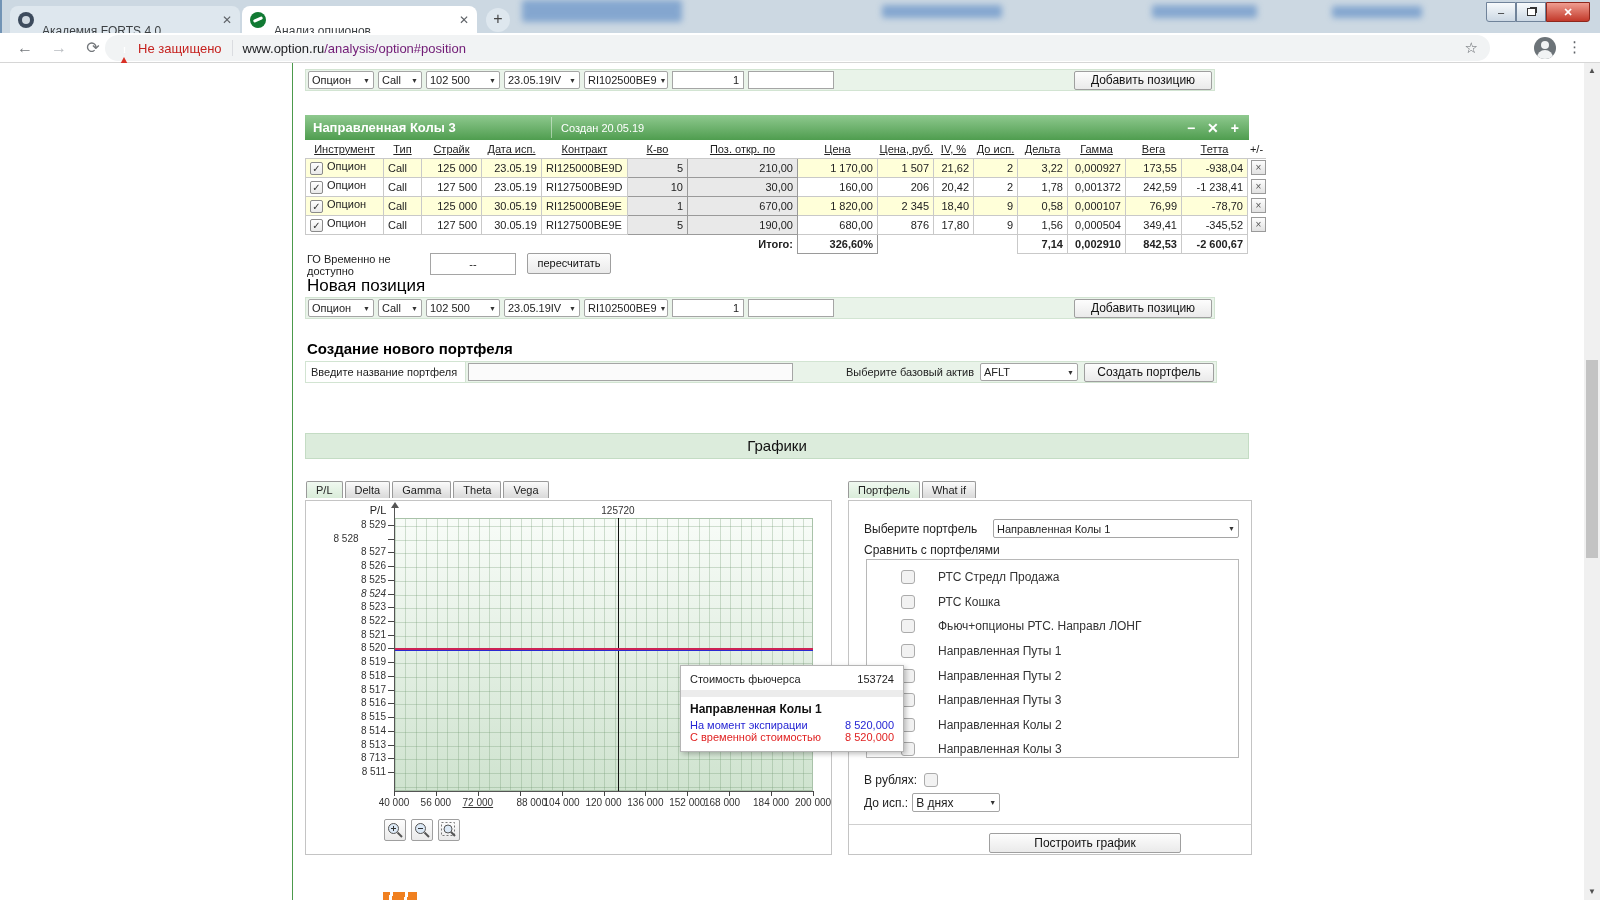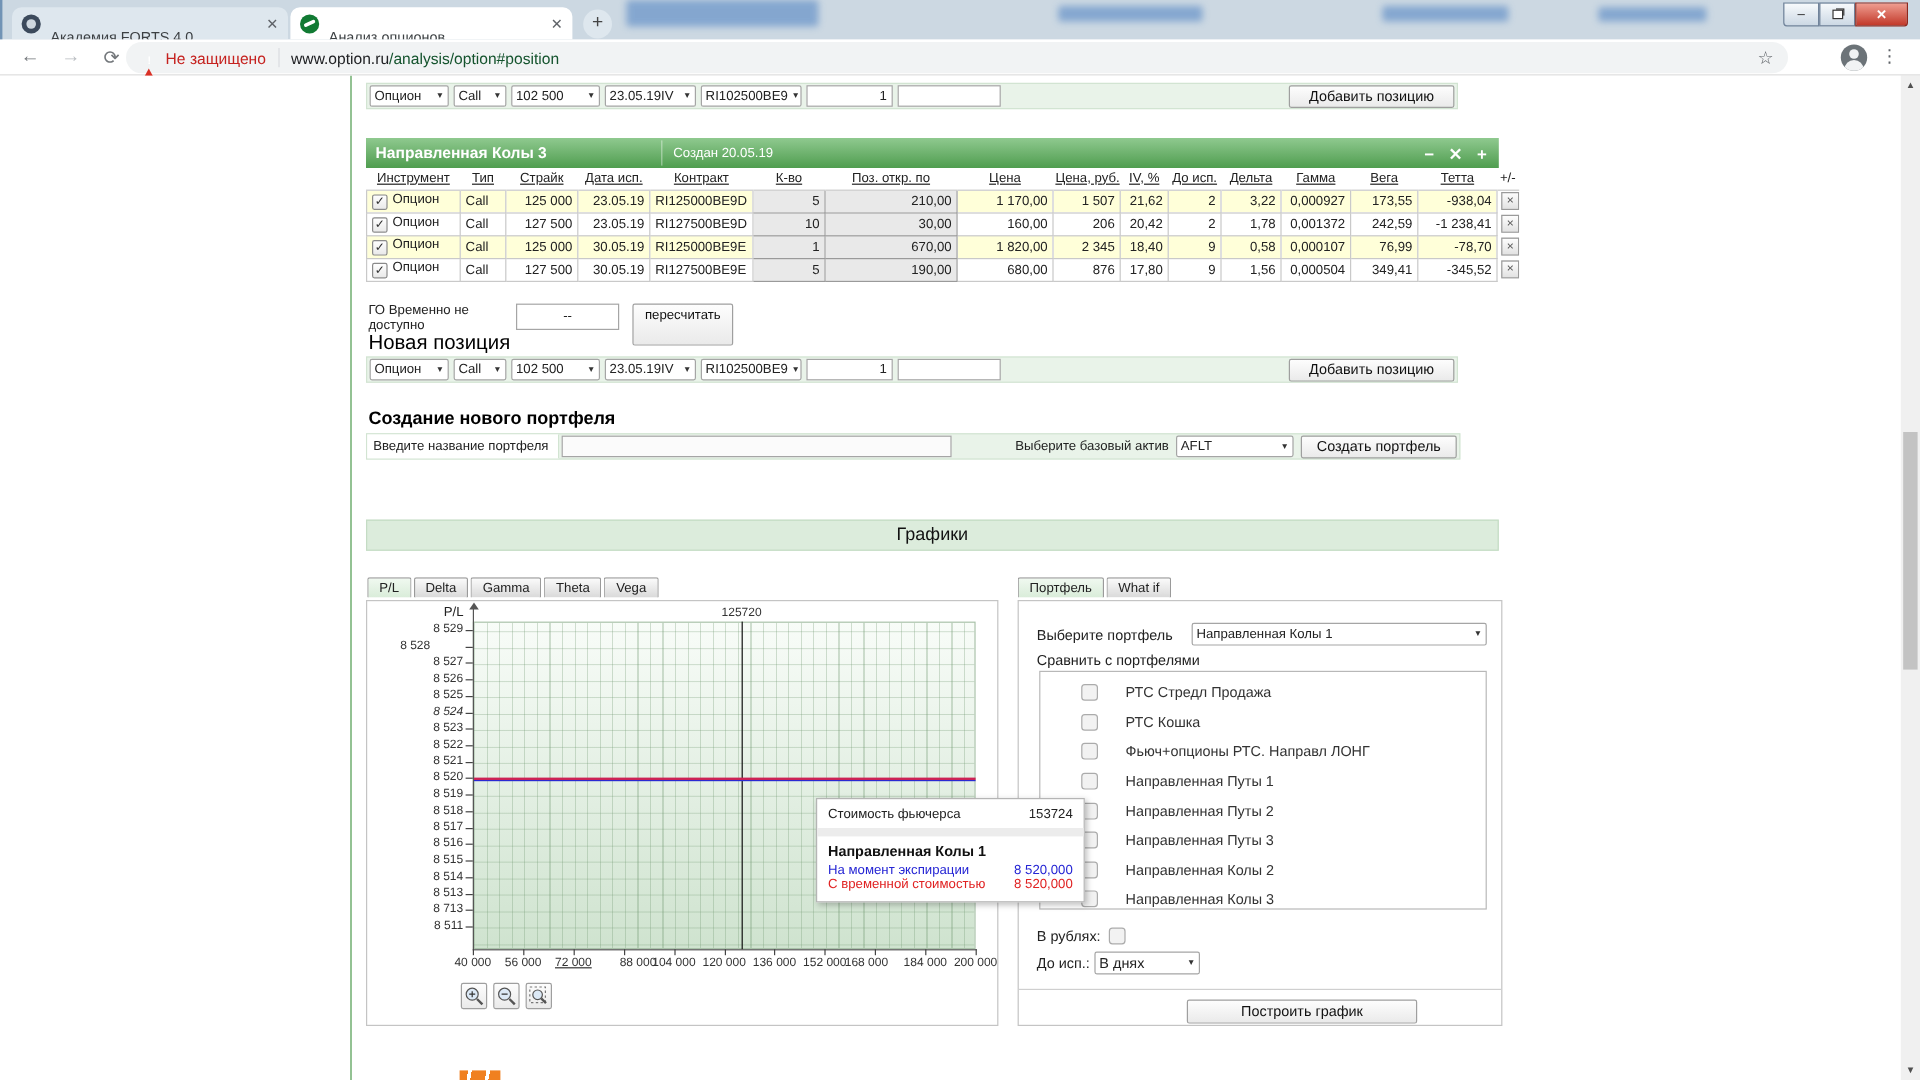--- a/index.html
+++ b/index.html
@@ -29,21 +29,21 @@
 
   .toolbar { position:relative; height:30px; background:#fff; border-bottom:1px solid #d6d6d6; display:flex; align-items:center; }
   .navicon { font-size:16px; color:#73777b; margin-left:16px; width:18px; text-align:center; }
   .omnibox { position:absolute; left:105px; top:2px; width:1385px; height:26px; background:#f1f3f4; border-radius:13px; display:flex; align-items:center; padding:0 12px; font-size:13px; }
   .warn { position:relative; width:15px; height:13px; margin-right:6px; flex:none; }
   .warn .tri { width:0; height:0; border-left:7px solid transparent; border-right:7px solid transparent; border-bottom:13px solid #d93025; }
   .warn .ex { position:absolute; left:0; top:3px; width:15px; text-align:center; color:#fff; font-size:9px; font-weight:bold; }
   .sec-label { color:#c5221f; margin-right:10px; }
   .omni-div { width:1px; height:16px; background:#dadce0; margin-right:10px; }
   .url-host { color:#202124; }
-  .url-path { color:#14532d; }
+  .url-path { color:#701a75; }
   .star { margin-left:auto; color:#5f6368; font-size:15px; }
   .avatar { position:absolute; right:44px; top:4px; width:22px; height:22px; border-radius:50%; background:#6c7378; overflow:hidden; }
   .avatar .head { position:absolute; left:7px; top:4px; width:8px; height:8px; border-radius:50%; background:#f1f3f4; }
   .avatar .bod { position:absolute; left:3px; top:13px; width:16px; height:10px; border-radius:8px 8px 0 0; background:#f1f3f4; }
   .dots { position:absolute; right:18px; top:5px; font-size:15px; color:#5f6368; letter-spacing:0; }
 
   
   .viewport { position:absolute; top:63px; left:0; width:1584px; height:837px; background:#fff; overflow:hidden; }
   .scrollbar { position:absolute; top:63px; right:0; width:16px; height:837px; background:#f0f0f0; }
   .sb-arrow { position:absolute; left:0; width:16px; height:16px; text-align:center; font-size:8px; color:#505050; line-height:16px; }
@@ -78,21 +78,21 @@
   .delbtn { width:15px; height:15px; border:1px solid #9a9a9a; background:linear-gradient(#fdfdfd,#e2e2e2); font-size:10px; color:#555; display:flex; align-items:center; justify-content:center; }
   .cb { width:13px; height:13px; border:1px solid #8a8a8a; border-radius:2px; background:linear-gradient(#fefefe,#e9e9e9); font-size:10px; line-height:11px; color:#333; text-align:center; display:inline-block; margin-right:4px; vertical-align:-2px; }
   td.tnone { border:none; background:#fff; }
   .tot-label { font-weight:bold; text-align:right; }
   td.tot-box { border:1px solid #9a9a9a; background:#fff; text-align:right; font-weight:bold; }
   td.tot-num { font-weight:bold; text-align:right; background:#fff; }
 
   .go-row { position:absolute; top:190px; left:0; width:910px; font-size:11px; }
   .go-label { position:absolute; left:2px; top:0; width:120px; line-height:12px; }
   .go-input { position:absolute; left:125px; top:0; width:86px; height:22px; text-align:center; line-height:20px; }
-  .go-btn { position:absolute; left:222px; top:0; width:84px; height:35px; line-height:19px; font-size:11px; }
+  .go-btn { position:absolute; left:222px; top:0; width:84px; height:21px; line-height:19px; font-size:11px; }
 
   .h-newpos { position:absolute; top:213px; left:2px; font-size:17px; font-weight:normal; color:#000; }
   .h-create { position:absolute; top:277px; left:2px; font-size:15px; font-weight:bold; color:#000; }
 
   .create-row { position:absolute; top:298px; left:0; width:912px; height:22px; background:#e9f3e9; border:1px solid #d2e4d2; display:flex; align-items:center; font-size:12px; }
   .cr-labelcell { width:160px; height:20px; background:#fff; border-right:1px solid #d2e4d2; font-size:11px; line-height:20px; padding-left:5px; flex:none; }
   .cr-input { width:325px; height:18px; background:#fbfbfb; border:1px solid #a5a5a5; margin-left:2px; flex:none; }
   .cr-label2 { margin-left:auto; font-size:11px; padding-right:6px; }
   .cr-sel { width:98px; }
   .cr-btn { width:130px; height:19px; line-height:17px; margin:0 2px 0 6px; flex:none; }
@@ -360,20 +360,33 @@
               <td class="num">17,80</td>
               <td class="num">9</td>
               <td class="num">1,56</td>
               <td class="num">0,000504</td>
               <td class="num">349,41</td>
               <td class="num">-345,52</td>
               <td class="delcell">
                 <div class="delbtn">×</div>
               </td>
             </tr>
+            <tr>
+              <td class="tnone" colspan="6"></td>
+              <td class="tnone tot-label">Итого:</td>
+              <td class="tot-box">326,60%</td>
+              <td class="tnone"></td>
+              <td class="tnone"></td>
+              <td class="tnone"></td>
+              <td class="tot-num">7,14</td>
+              <td class="tot-num">0,002910</td>
+              <td class="tot-num">842,53</td>
+              <td class="tot-num">-2 600,67</td>
+              <td class="tnone"></td>
+            </tr>
           </tbody>
       </table>
     </div>
 
     <div class="go-row">
       <div class="go-label">
         <div>ГО Временно не</div>
         <div>доступно</div>
       </div>
       <div class="inputbox go-input">--</div>

